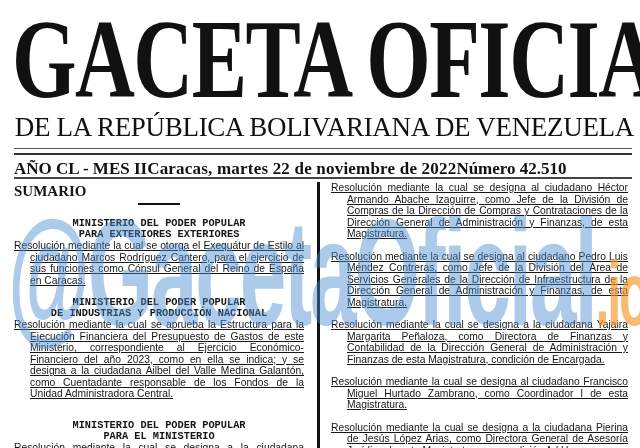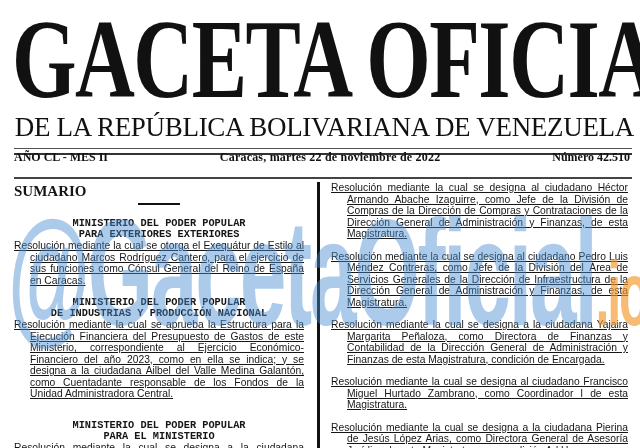--- a/index.html
+++ b/index.html
@@ -18,23 +18,23 @@
     position: absolute; left: 14px; top: 112px; width: 620px;
     font-family: "Liberation Serif", serif; font-weight: normal;
     font-size: 27px; line-height: 30px; white-space: nowrap; letter-spacing: -0.3px;
     text-align: right;
   }
   .rule-top {
     position: absolute; left: 14px; right: 8px; top: 148px; height: 4px;
     border-top: 1px solid #555; border-bottom: 2px solid #333;
   }
   .info-bar {
-    position: absolute; left: 14px; right: 10px; top: 148px; height: 18px;
-    font-family: "Liberation Serif", serif; font-weight: bold; font-size: 12px;
-    display: flex; justify-content: space-between; align-items: center;
+    position: absolute; left: 14px; right: 10px; top: 160px; height: 18px;
+    font-family: "Liberation Serif", serif; font-weight: bold; font-size: 17px;
+    display: flex; align-items: center;
   }
   .info-bar .date { font-weight: bold; letter-spacing: 0.2px; }
   .rule-info {
     position: absolute; left: 14px; right: 8px; top: 177px; height: 3px;
     border-top: 2px solid #444;
   }
   .col-divider {
     position: absolute; left: 317px; top: 182px; width: 3px; height: 266px; background: #111;
   }
   .col {

